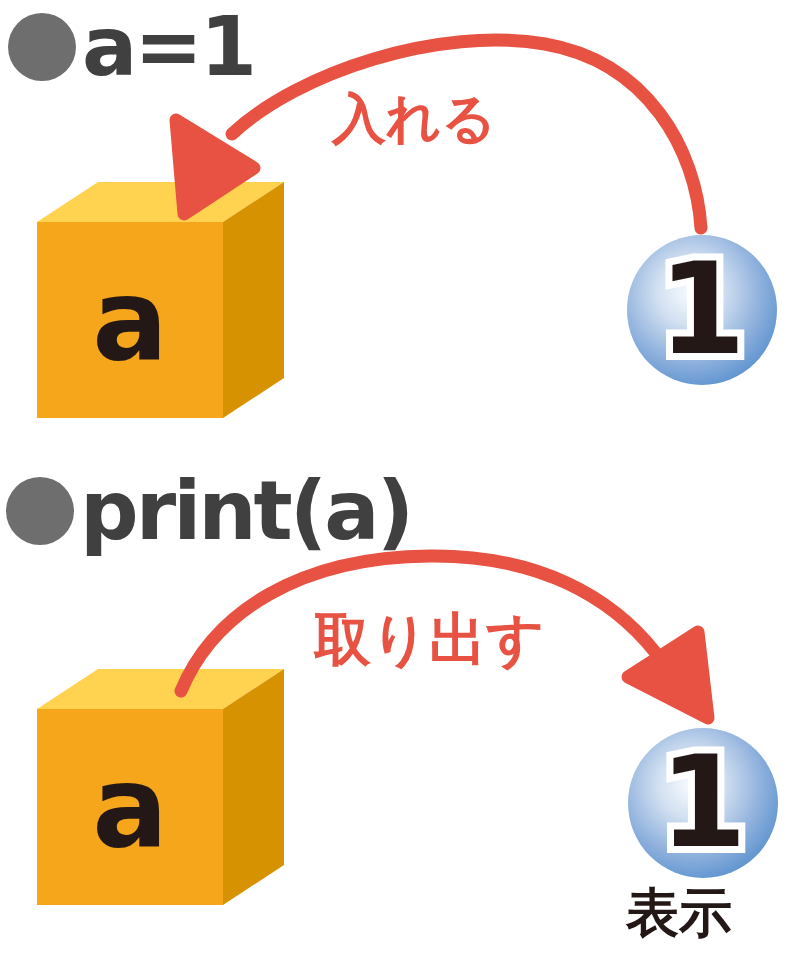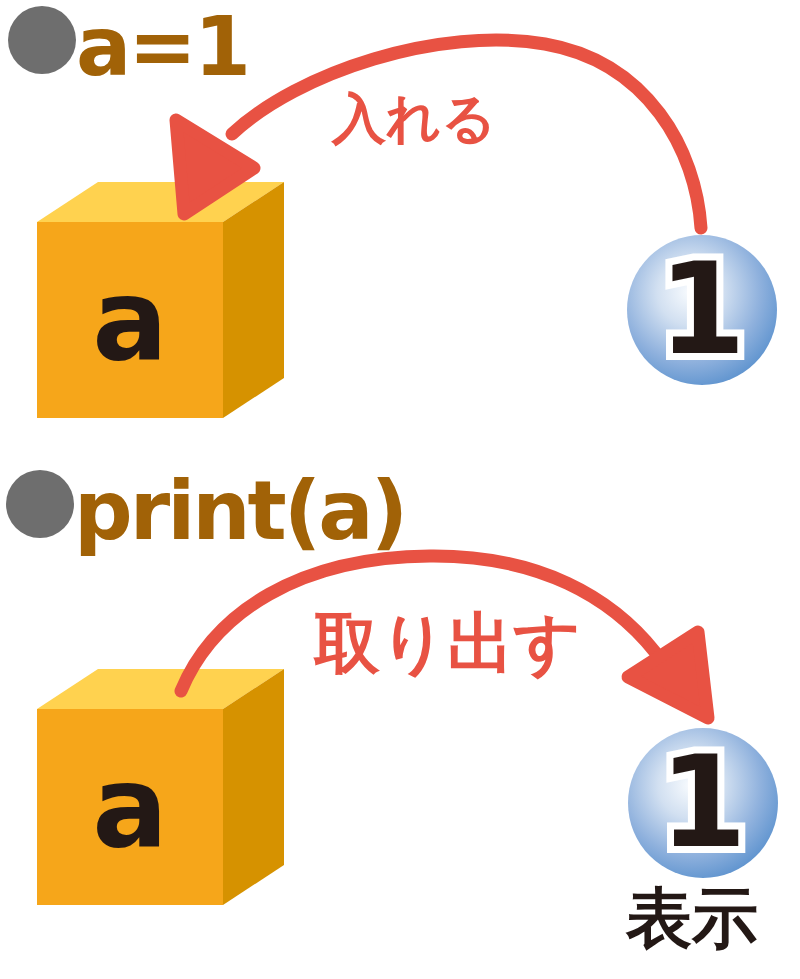--- a/index.html
+++ b/index.html
@@ -2,22 +2,22 @@
 <html><head>
 <meta charset="utf-8">
 <style>
   html,body{margin:0;padding:0;background:#ffffff;}
   body{
     width:800px;height:979px;position:relative;overflow:hidden;
     font-family:"DejaVu Sans","Liberation Sans",sans-serif;
   }
   
   .heading{
-    position:absolute;display:flex;
-    color:#a16207;font-weight:bold;
+    position:absolute;display:flex;align-items:center;gap:6px;
+    color:#404040;font-weight:bold;
   }
   .heading .bullet{
     width:68px;height:68px;border-radius:50%;background:#6E6E6E;flex:0 0 auto;
   }
   .heading .heading-text{
     font-size:82px;line-height:1;letter-spacing:-3px;white-space:nowrap;
   }
   #heading-assign{left:8px;top:6px;}
   #heading-print{left:6px;top:462px;margin-top:8px;}
   
@@ -38,24 +38,24 @@
   #digit-wrap-1{left:627px;top:235px;}
   #digit-wrap-2{left:628px;top:728px;}
   .digit-wrap span{grid-area:1/1;font-size:126px;font-weight:bold;line-height:1;}
   .digit-outline{color:#ffffff;-webkit-text-stroke:14px #ffffff;}
   .digit-fill{color:#231815;}
   
   .arrow-label{
     position:absolute;color:#E85243;font-weight:bold;line-height:1;white-space:nowrap;
   }
   #arrow-label-assign{left:332px;top:92px;font-size:54px;}
-  #arrow-label-print{left:314px;top:611px;font-size:66px;}
+  #arrow-label-print{left:314px;top:611px;font-size:57px;}
   
   #result-label{
-    position:absolute;left:626px;top:886px;font-size:66px;font-weight:bold;
+    position:absolute;left:626px;top:886px;font-size:53px;font-weight:bold;
     color:#231815;line-height:1;white-space:nowrap;
   }
 </style>
 </head>
 <body>
 
 <svg id="canvas" width="800" height="979" viewBox="0 0 800 979">
   <defs>
     <radialGradient id="ballGrad" cx="0.42" cy="0.38" r="0.78">
       <stop offset="0" stop-color="#F8FBFE"></stop>

